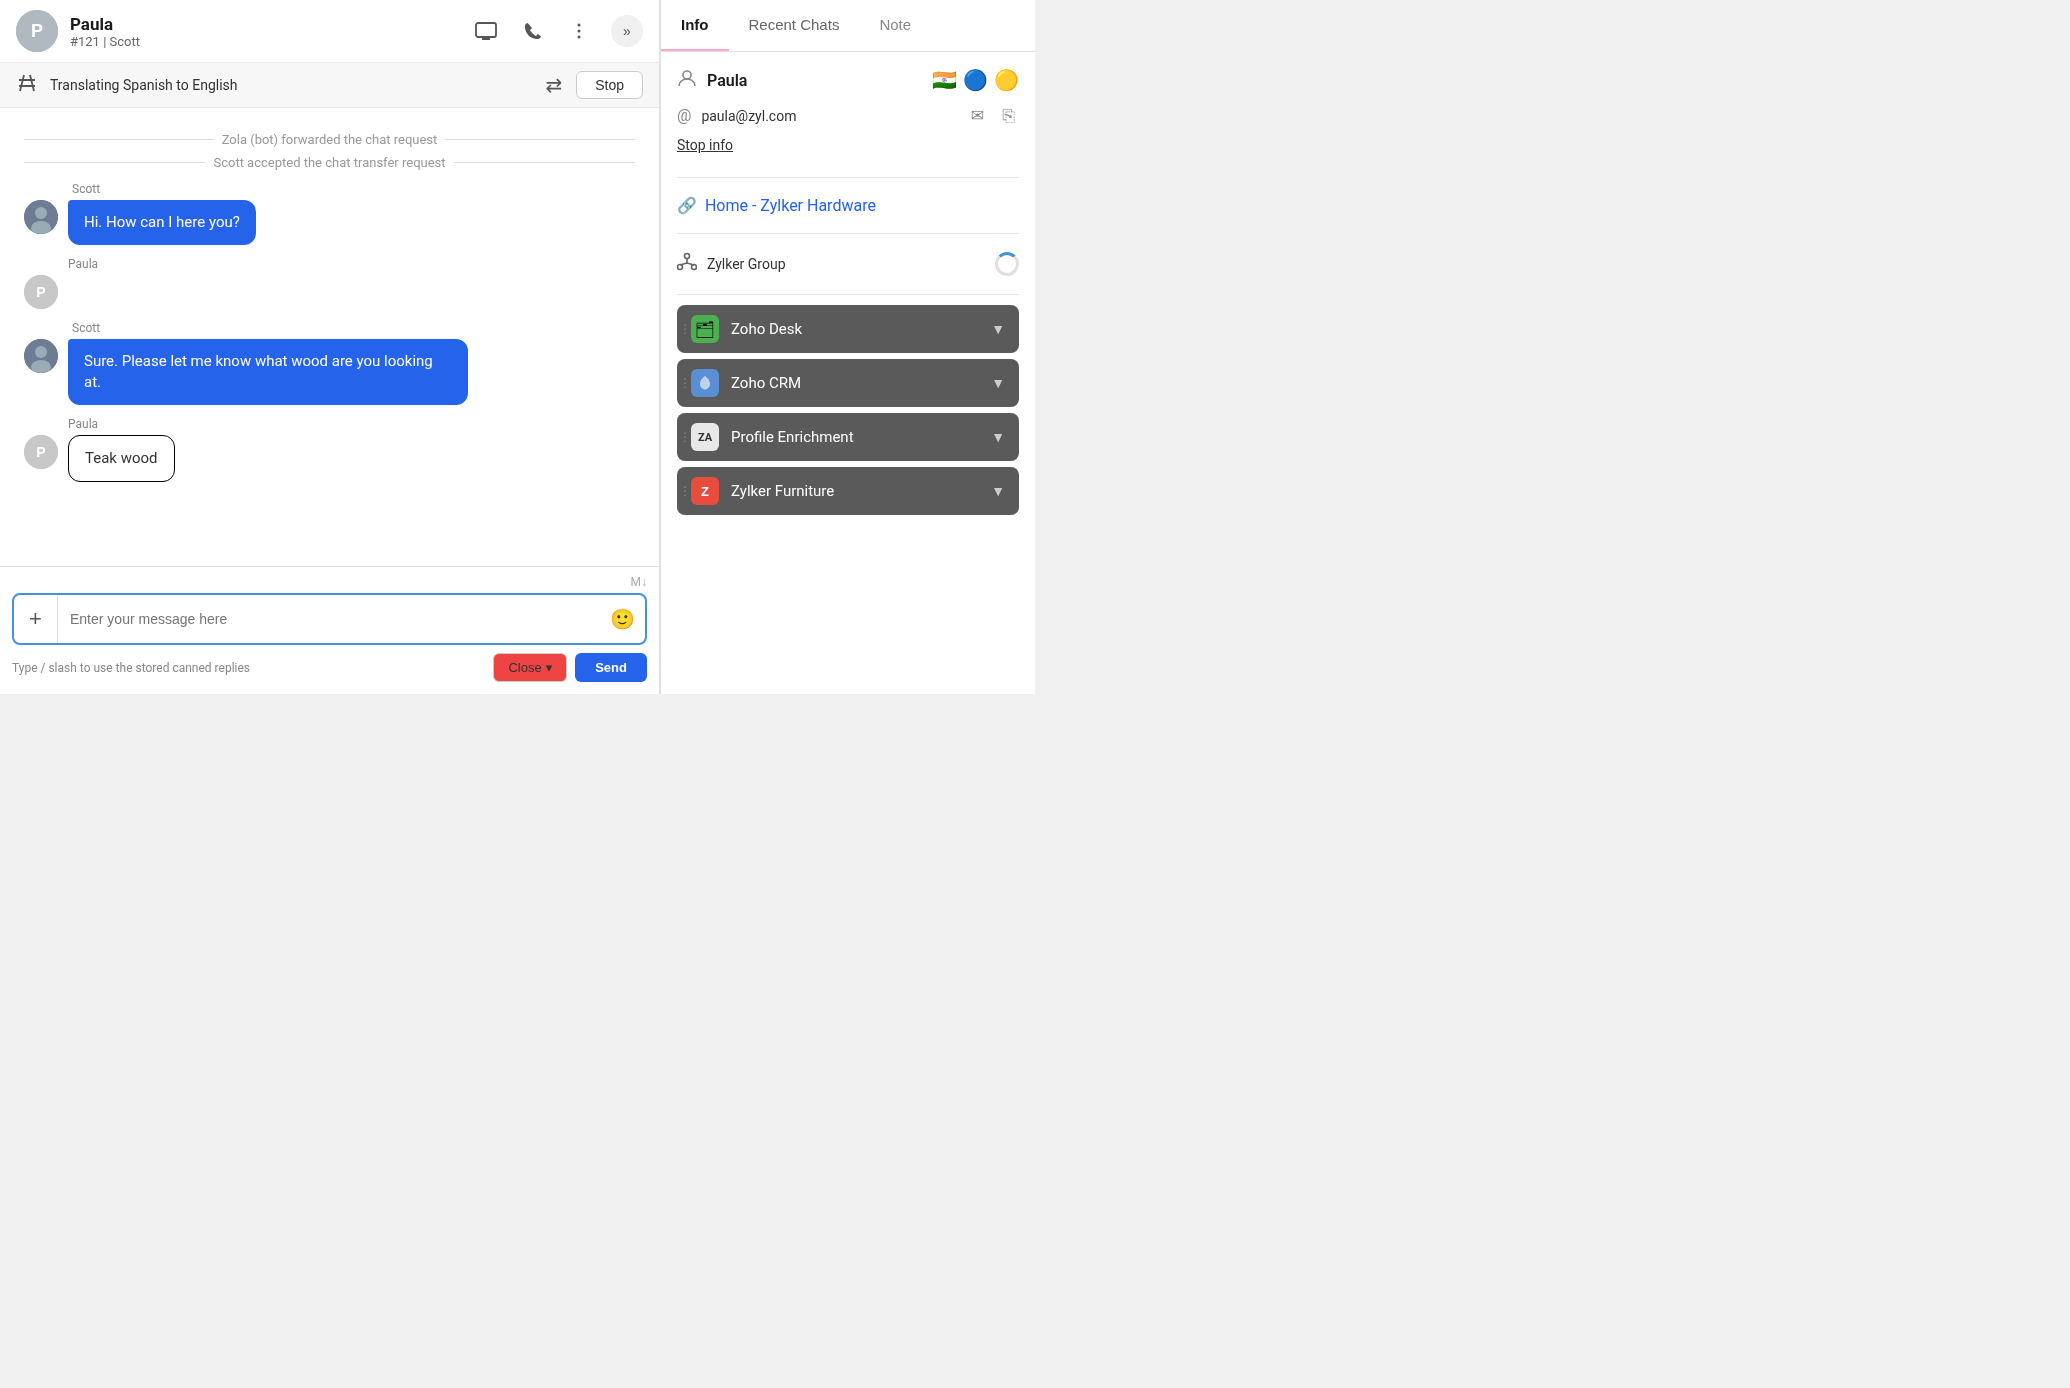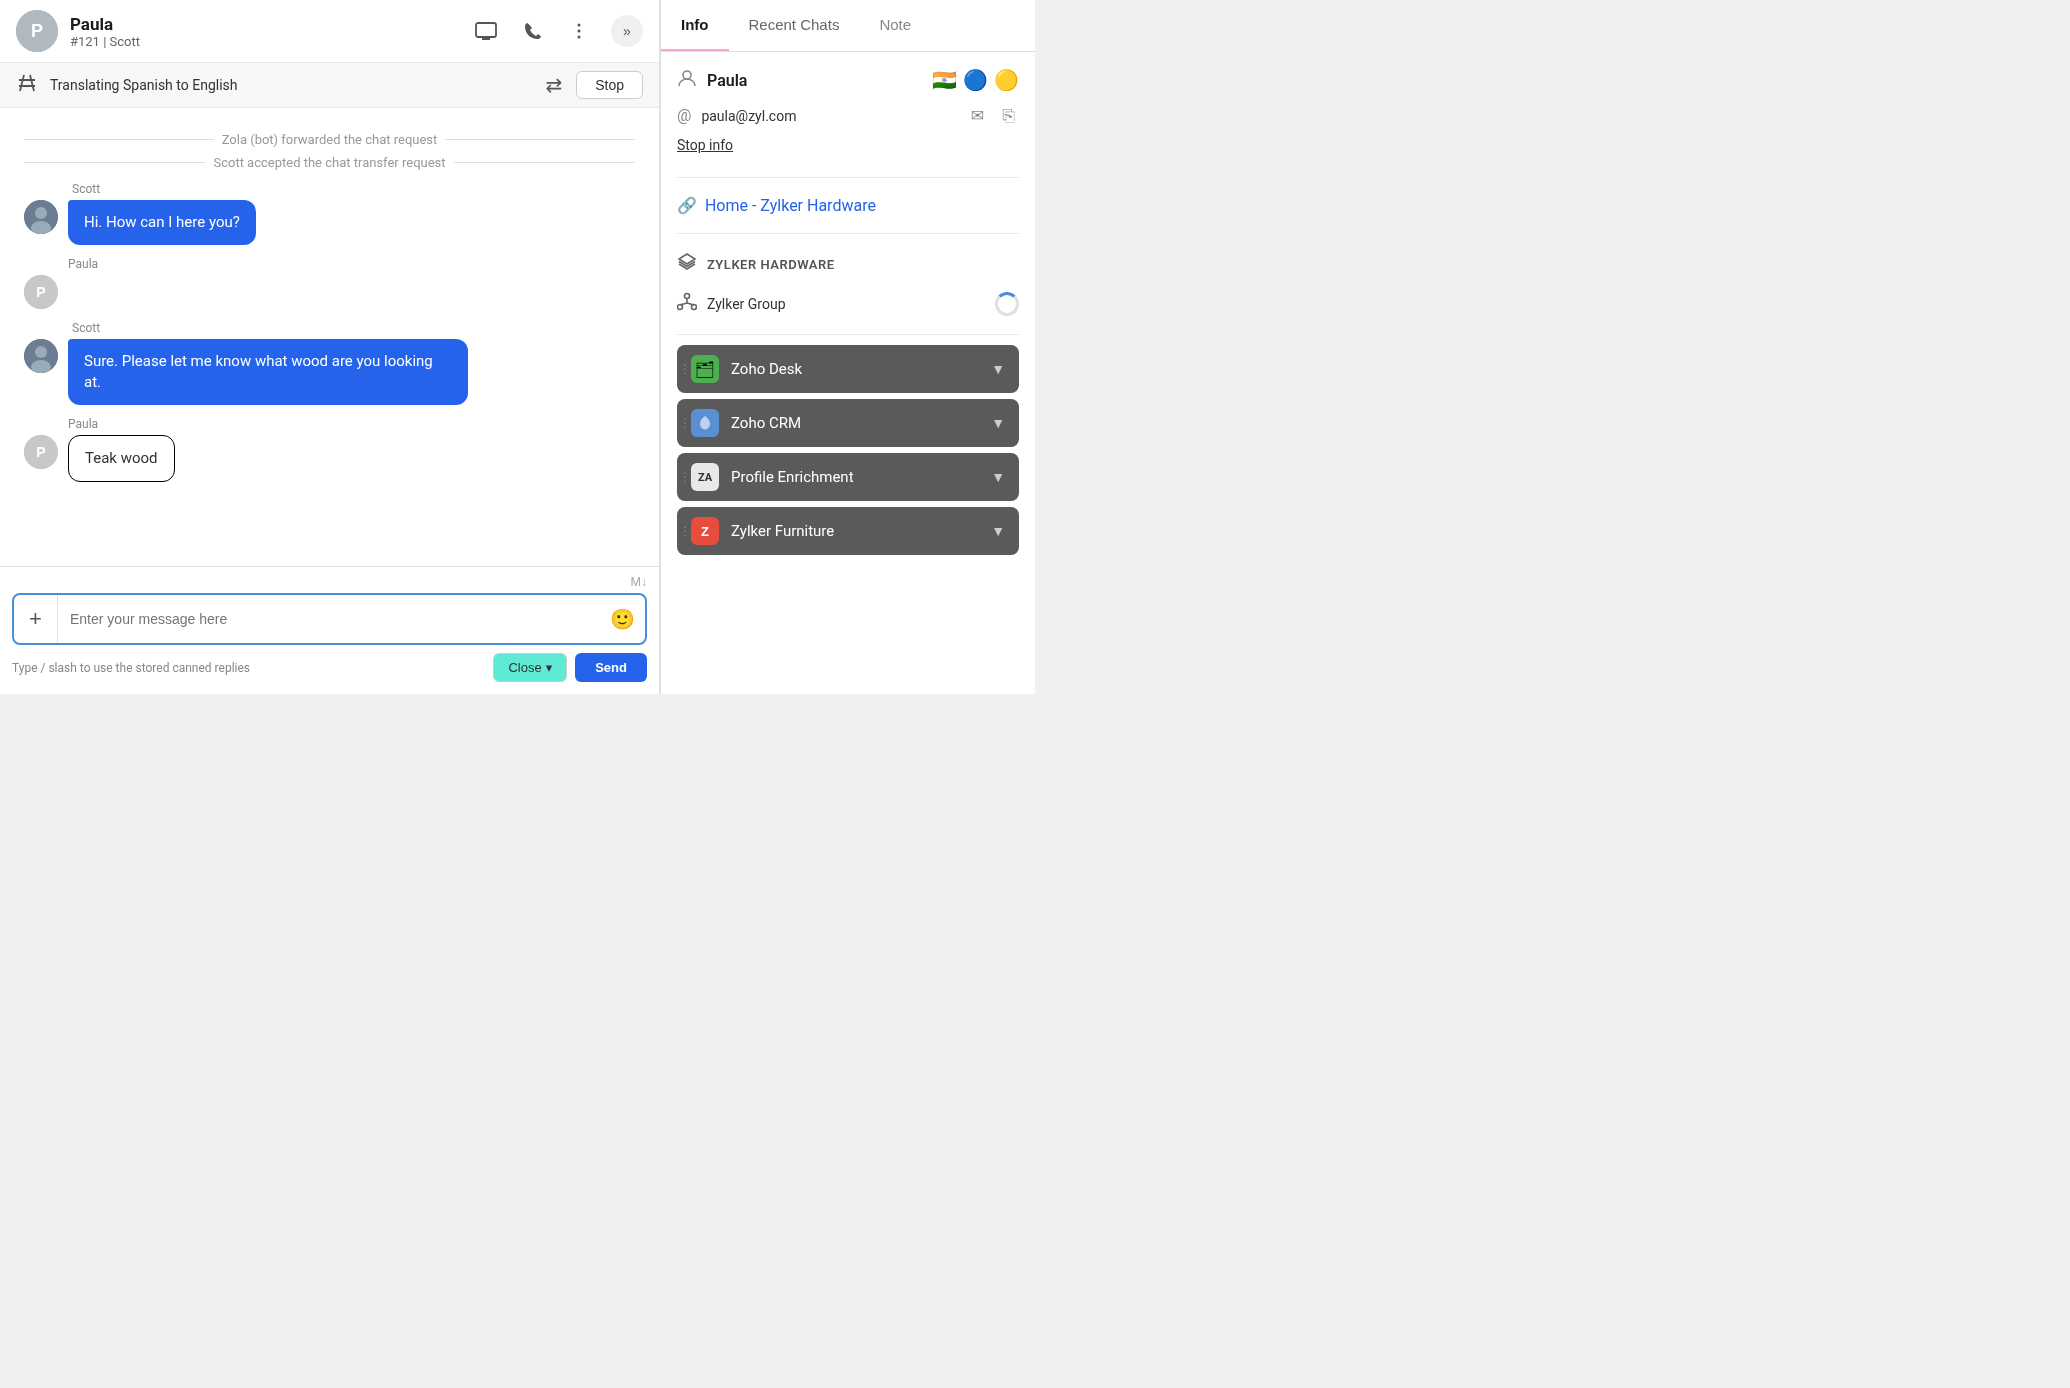--- a/index.html
+++ b/index.html
@@ -265,21 +265,21 @@
       font-size: 12px;
       color: #888;
     }
 
     .bottom-actions {
       display: flex;
       gap: 8px;
     }
 
     .close-btn {
-      background: #5eead4;
+      background: #ef4444;
       border: 1px solid #ccc;
       border-radius: 6px;
       padding: 6px 14px;
       font-size: 13px;
       cursor: pointer;
       display: flex;
       align-items: center;
       gap: 4px;
       color: #333;
     }
@@ -737,30 +737,20 @@
 
     
     <div class="link-row">
       <span class="link-icon">🔗</span>
       <span class="link-text">Home - Zylker Hardware</span>
     </div>
 
     <div class="divider"></div>
 
     
-    <div class="company-row">
-      <span class="company-icon">
-        <svg width="20" height="20" viewBox="0 0 20 20" fill="none" stroke="#666" stroke-width="1.6">
-          <path d="M10 2L18 7L10 12L2 7L10 2Z"></path>
-          <path d="M2 12L10 17L18 12"></path>
-          <path d="M2 9.5L10 14.5L18 9.5"></path>
-        </svg>
-      </span>
-      <span class="company-name">ZYLKER HARDWARE</span>
-    </div>
 
     
     <div class="org-row">
       <span class="org-icon">
         <svg width="20" height="20" viewBox="0 0 20 20" fill="none" stroke="#666" stroke-width="1.6">
           <circle cx="10" cy="4" r="2.5"></circle>
           <circle cx="3" cy="15" r="2.5"></circle>
           <circle cx="17" cy="15" r="2.5"></circle>
           <path d="M10 6.5V11M10 11L3 13M10 11L17 13"></path>
         </svg>

